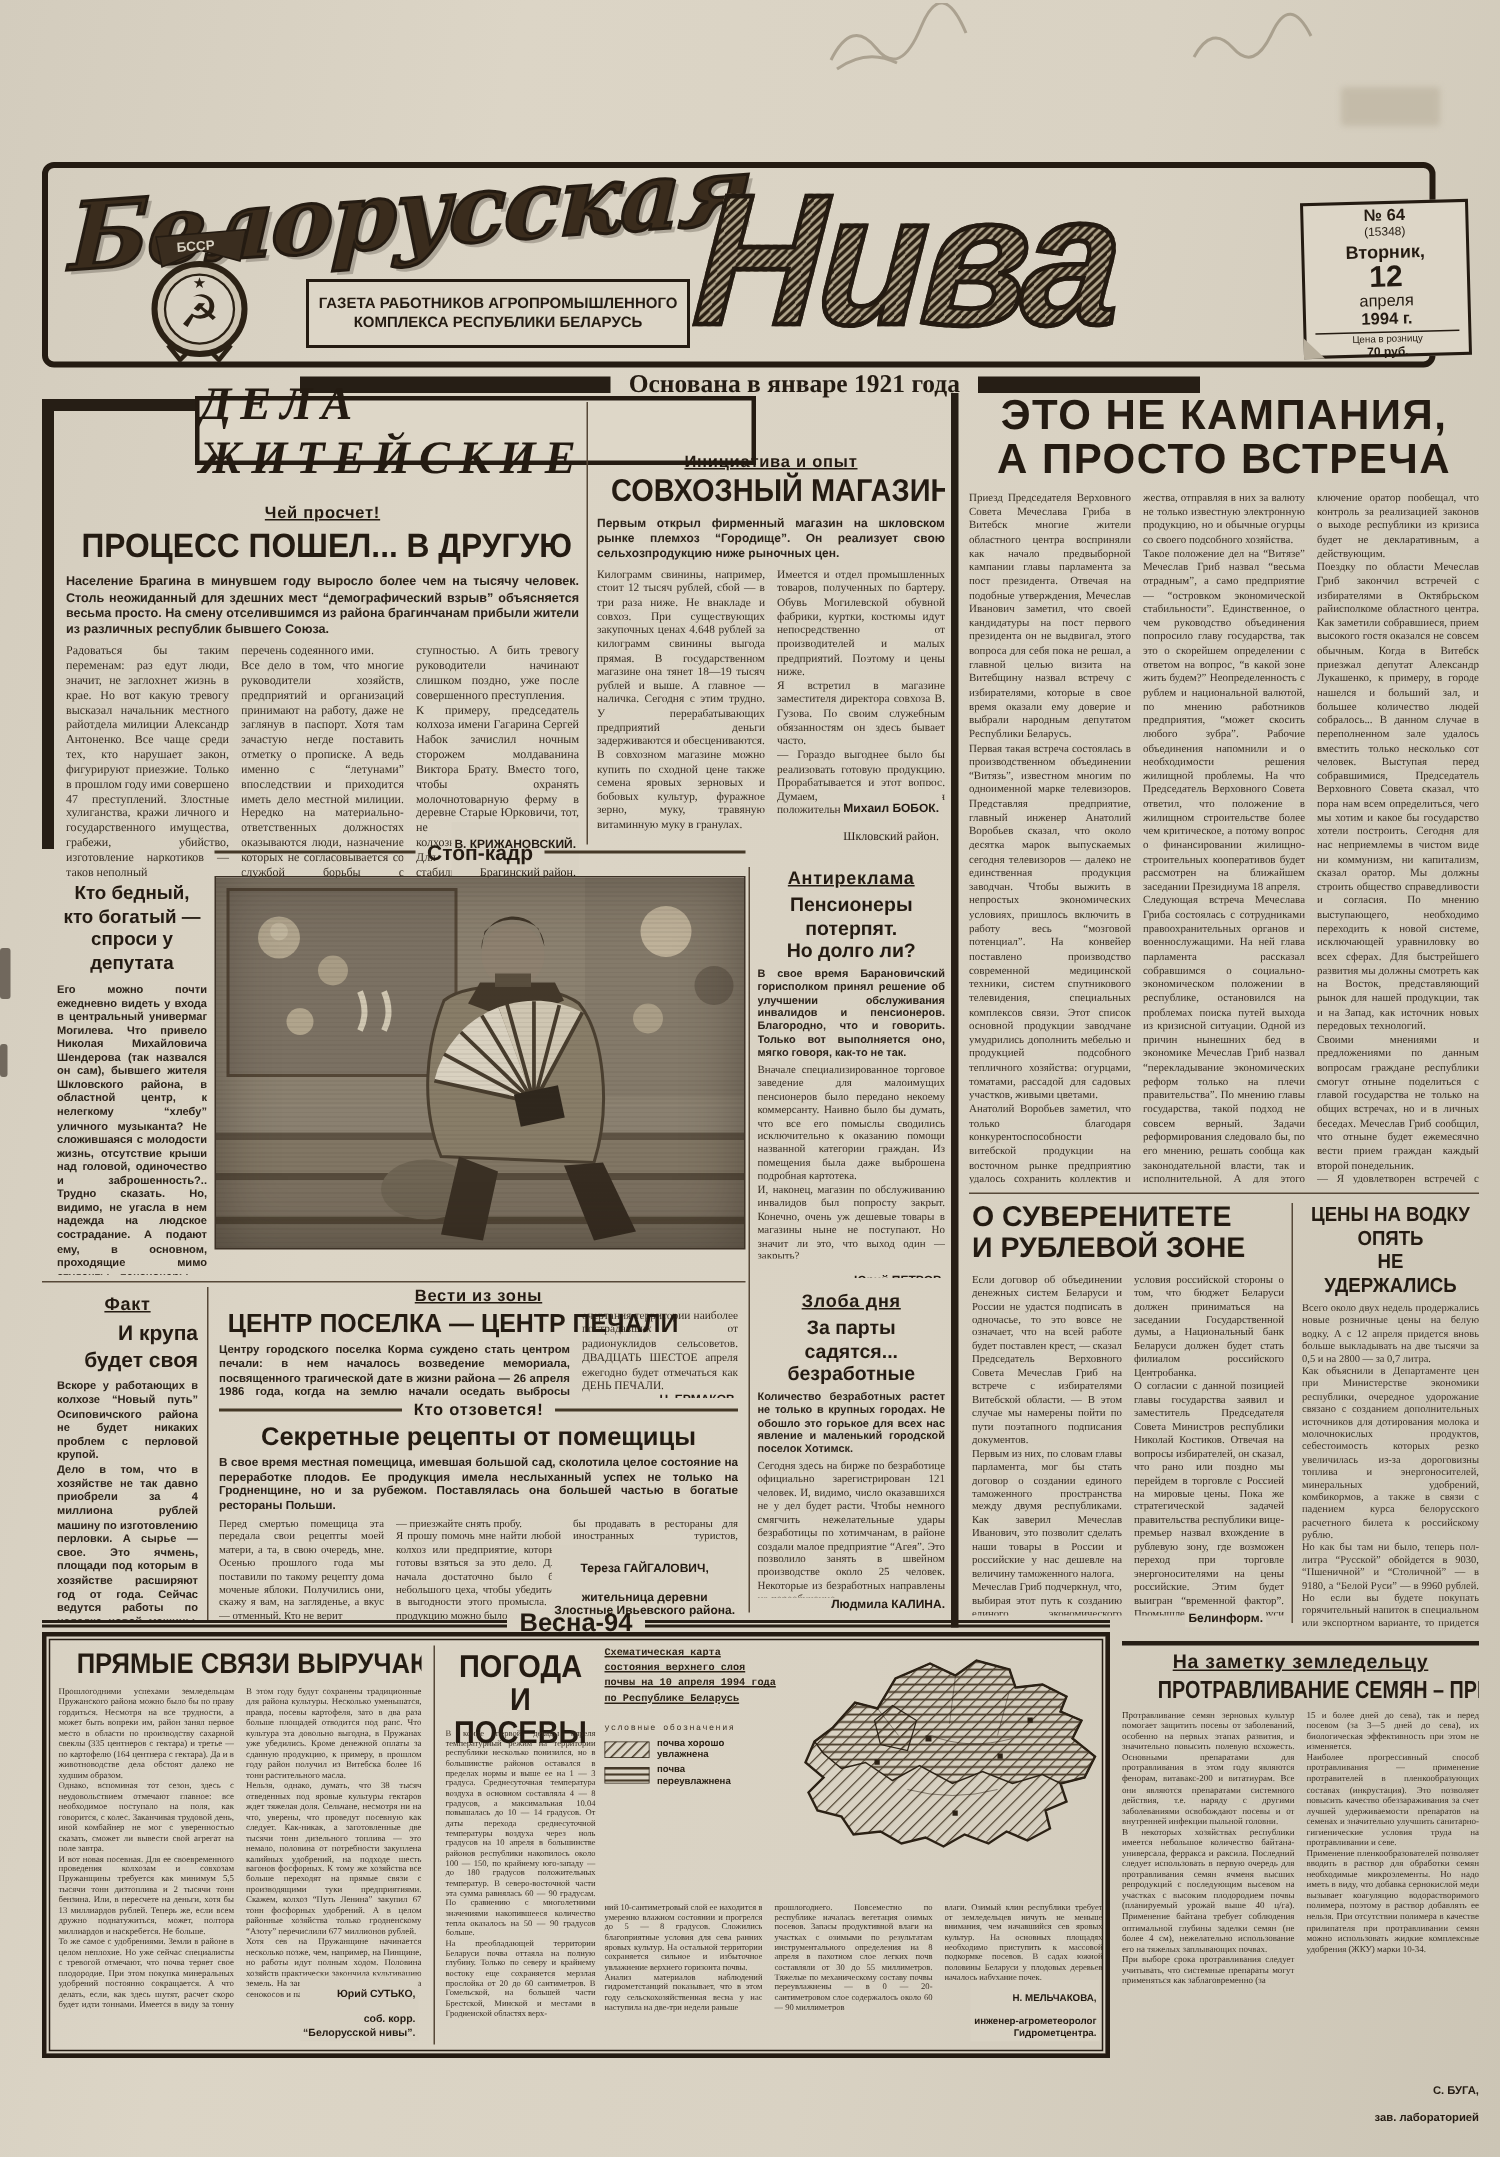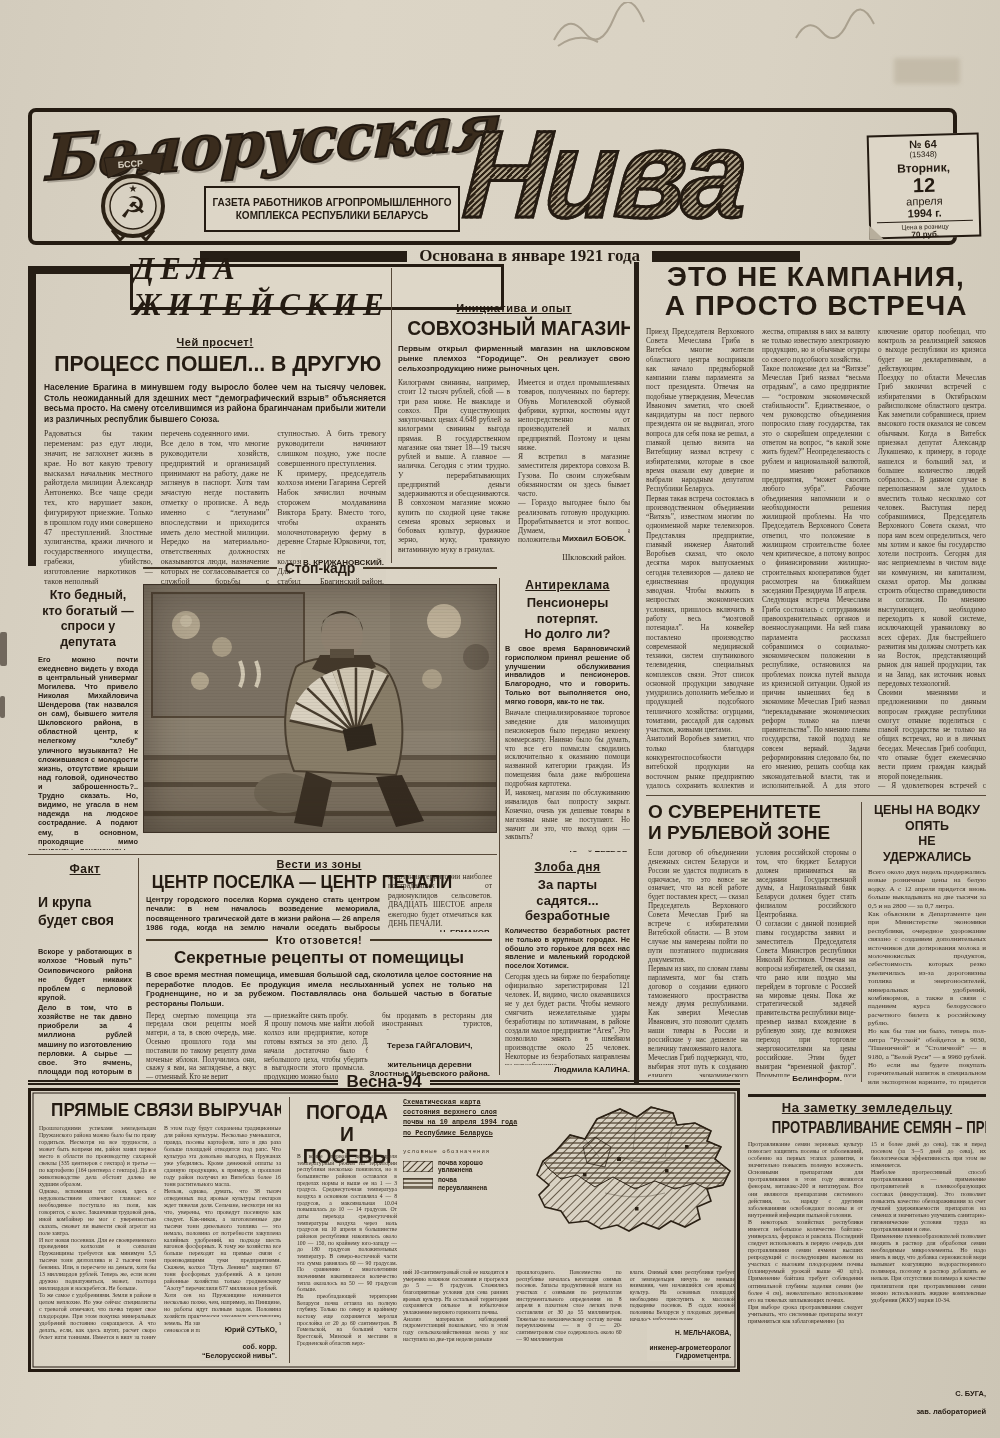--- a/index.html
+++ b/index.html
@@ -234,21 +234,21 @@
       
     </div>
   </div>
 
   <div class="hrule" data-name="section-rule" style="left:28px;top:854px;width:469px"></div>
   <div class="vrule" data-name="column-rule" style="left:138px;top:858px;height:222px"></div>
   <div class="vrule" data-name="column-rule" style="left:499px;top:578px;height:497px"></div>
 
   <div class="abs" data-name="article-fact" style="left:38px;top:862px;width:94px;height:218px;overflow:hidden">
     <div class="k" data-name="article-kicker" style="font-size:12px">Факт</div>
-    <div class="hl" data-name="article-headline" style="font-size:14px;text-align:left;white-space:pre-line;line-height:1.25;margin:18px 0">И крупа
+    <div class="hl" data-name="article-headline" style="font-size:14px;text-align:right;white-space:pre-line;line-height:1.25;margin:4px 0">И крупа
 будет своя</div>
     <div class="bt lead" data-name="article-body" style="font-size:7.4px;line-height:1.25">Вскоре у работающих в колхозе “Новый путь” Осиповичского района не будет никаких проблем с перловой крупой.
 Дело в том, что в хозяйстве не так давно приобрели за 4 миллиона рублей машину по изготовлению перловки. А сырье — свое. Это ячмень, площади под которым в хозяйстве расширяют год от года. Сейчас ведутся работы по наладке новой машины. Уже близок тот день, когда будут получены первые килограммы крупы.</div>
 
   </div>
 
   <div class="abs" data-name="article-centr" style="left:146px;top:858px;width:346px;height:74px;overflow:hidden">
     <div class="k" data-name="article-kicker">Вести из зоны</div>
     <div style="display:flex;gap:8px;margin-top:2px">
       <div style="width:234px">

